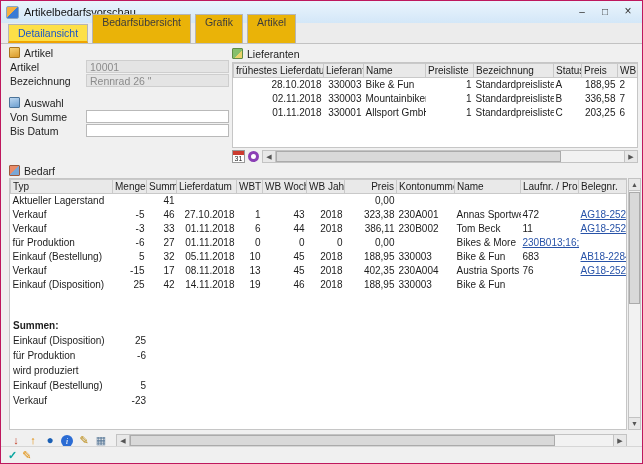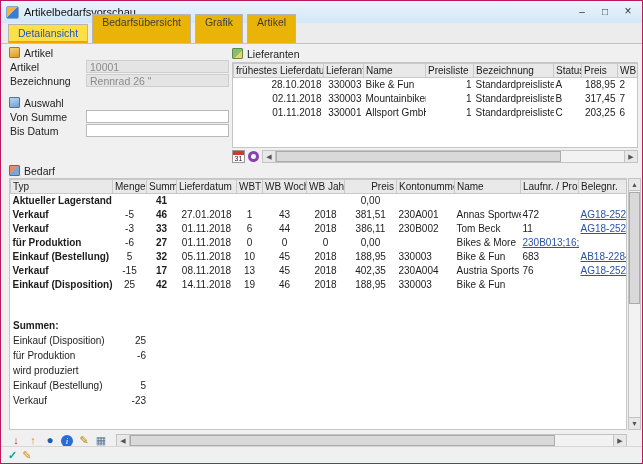--- a/index.html
+++ b/index.html
@@ -47,22 +47,22 @@
   .lief-scrollrow{display:flex;align-items:center;margin-top:2px;gap:3px}
   .cal{width:13px;height:13px;background:#fff;border:1px solid #9a9a9a;flex:none}
   .cal-top{height:4px;background:#cc3b2f}
   .cal-num{font-size:7px;line-height:8px;text-align:center;color:#222}
   .spiral{width:11px;height:11px;border-radius:50%;border:3px solid #8b3fb5;background:#fff;flex:none}
   
   .bedarf-hdr{position:absolute;left:8px;top:120px}
   .bedarf-area{position:absolute;left:8px;top:134px;width:618px;height:252px;background:#fff;border:1px solid #c6c6c6;overflow:hidden}
   .bedarf-table{width:618px}
   .bedarf-table th:nth-child(2),.bedarf-table th:nth-child(3),.bedarf-table th:nth-child(8){text-align:right}
-  .bedarf-table td:nth-child(n+2):nth-child(-n+8){text-align:center}
-  .bedarf-table td:nth-child(1),.bedarf-table td:nth-child(3){font-weight:bold}
+  .bedarf-table td:nth-child(n+2):nth-child(-n+8){text-align:right}
+  .bedarf-table td:nth-child(1),.bedarf-table td:nth-child(3){font-weight:normal}
   .summen{margin-top:26px;font-size:10px}
   .sum-title{font-weight:bold;padding-left:3px;height:15px;line-height:15px}
   .sum-row{display:flex;height:15px;align-items:center}
   .sum-label{width:103px;padding-left:3px}
   .sum-value{width:33px;text-align:right}
   
   .hscroll{display:flex;height:13px;border:1px solid #c3c3c3;background:#f2f2f2;flex:1}
   .sbtn{width:13px;background:#e8e8e8;text-align:center;line-height:11px;font-size:7px;color:#555;flex:none}
   .sbtn.left{border-right:1px solid #c3c3c3}
   .sbtn.right{border-left:1px solid #c3c3c3}
@@ -182,21 +182,21 @@
                 <td>188,95</td>
                 <td>2</td>
               </tr>
               <tr>
                 <td>02.11.2018</td>
                 <td>330003</td>
                 <td>Mountainbiker</td>
                 <td>1</td>
                 <td>Standardpreisliste</td>
                 <td>B</td>
-                <td>317,45</td>
+                <td>336,58</td>
                 <td>7</td>
               </tr>
               <tr>
                 <td>01.11.2018</td>
                 <td>330001</td>
                 <td>Allsport GmbH</td>
                 <td>1</td>
                 <td>Standardpreisliste</td>
                 <td>C</td>
                 <td>203,25</td>
@@ -270,25 +270,25 @@
               <td>0,00</td>
               <td></td>
               <td></td>
               <td></td>
               <td></td>
             </tr>
             <tr>
               <td>Verkauf</td>
               <td>-5</td>
               <td>46</td>
-              <td>27.01.2018</td>
+              <td>27.10.2018</td>
               <td>1</td>
               <td>43</td>
               <td>2018</td>
-              <td>381,51</td>
+              <td>323,38</td>
               <td>230A001</td>
               <td>Annas Sportwelt</td>
               <td>472</td>
               <td><a href="#" class="lnk">AG18-2526</a></td>
             </tr>
             <tr>
               <td>Verkauf</td>
               <td>-3</td>
               <td>33</td>
               <td>01.11.2018</td>

